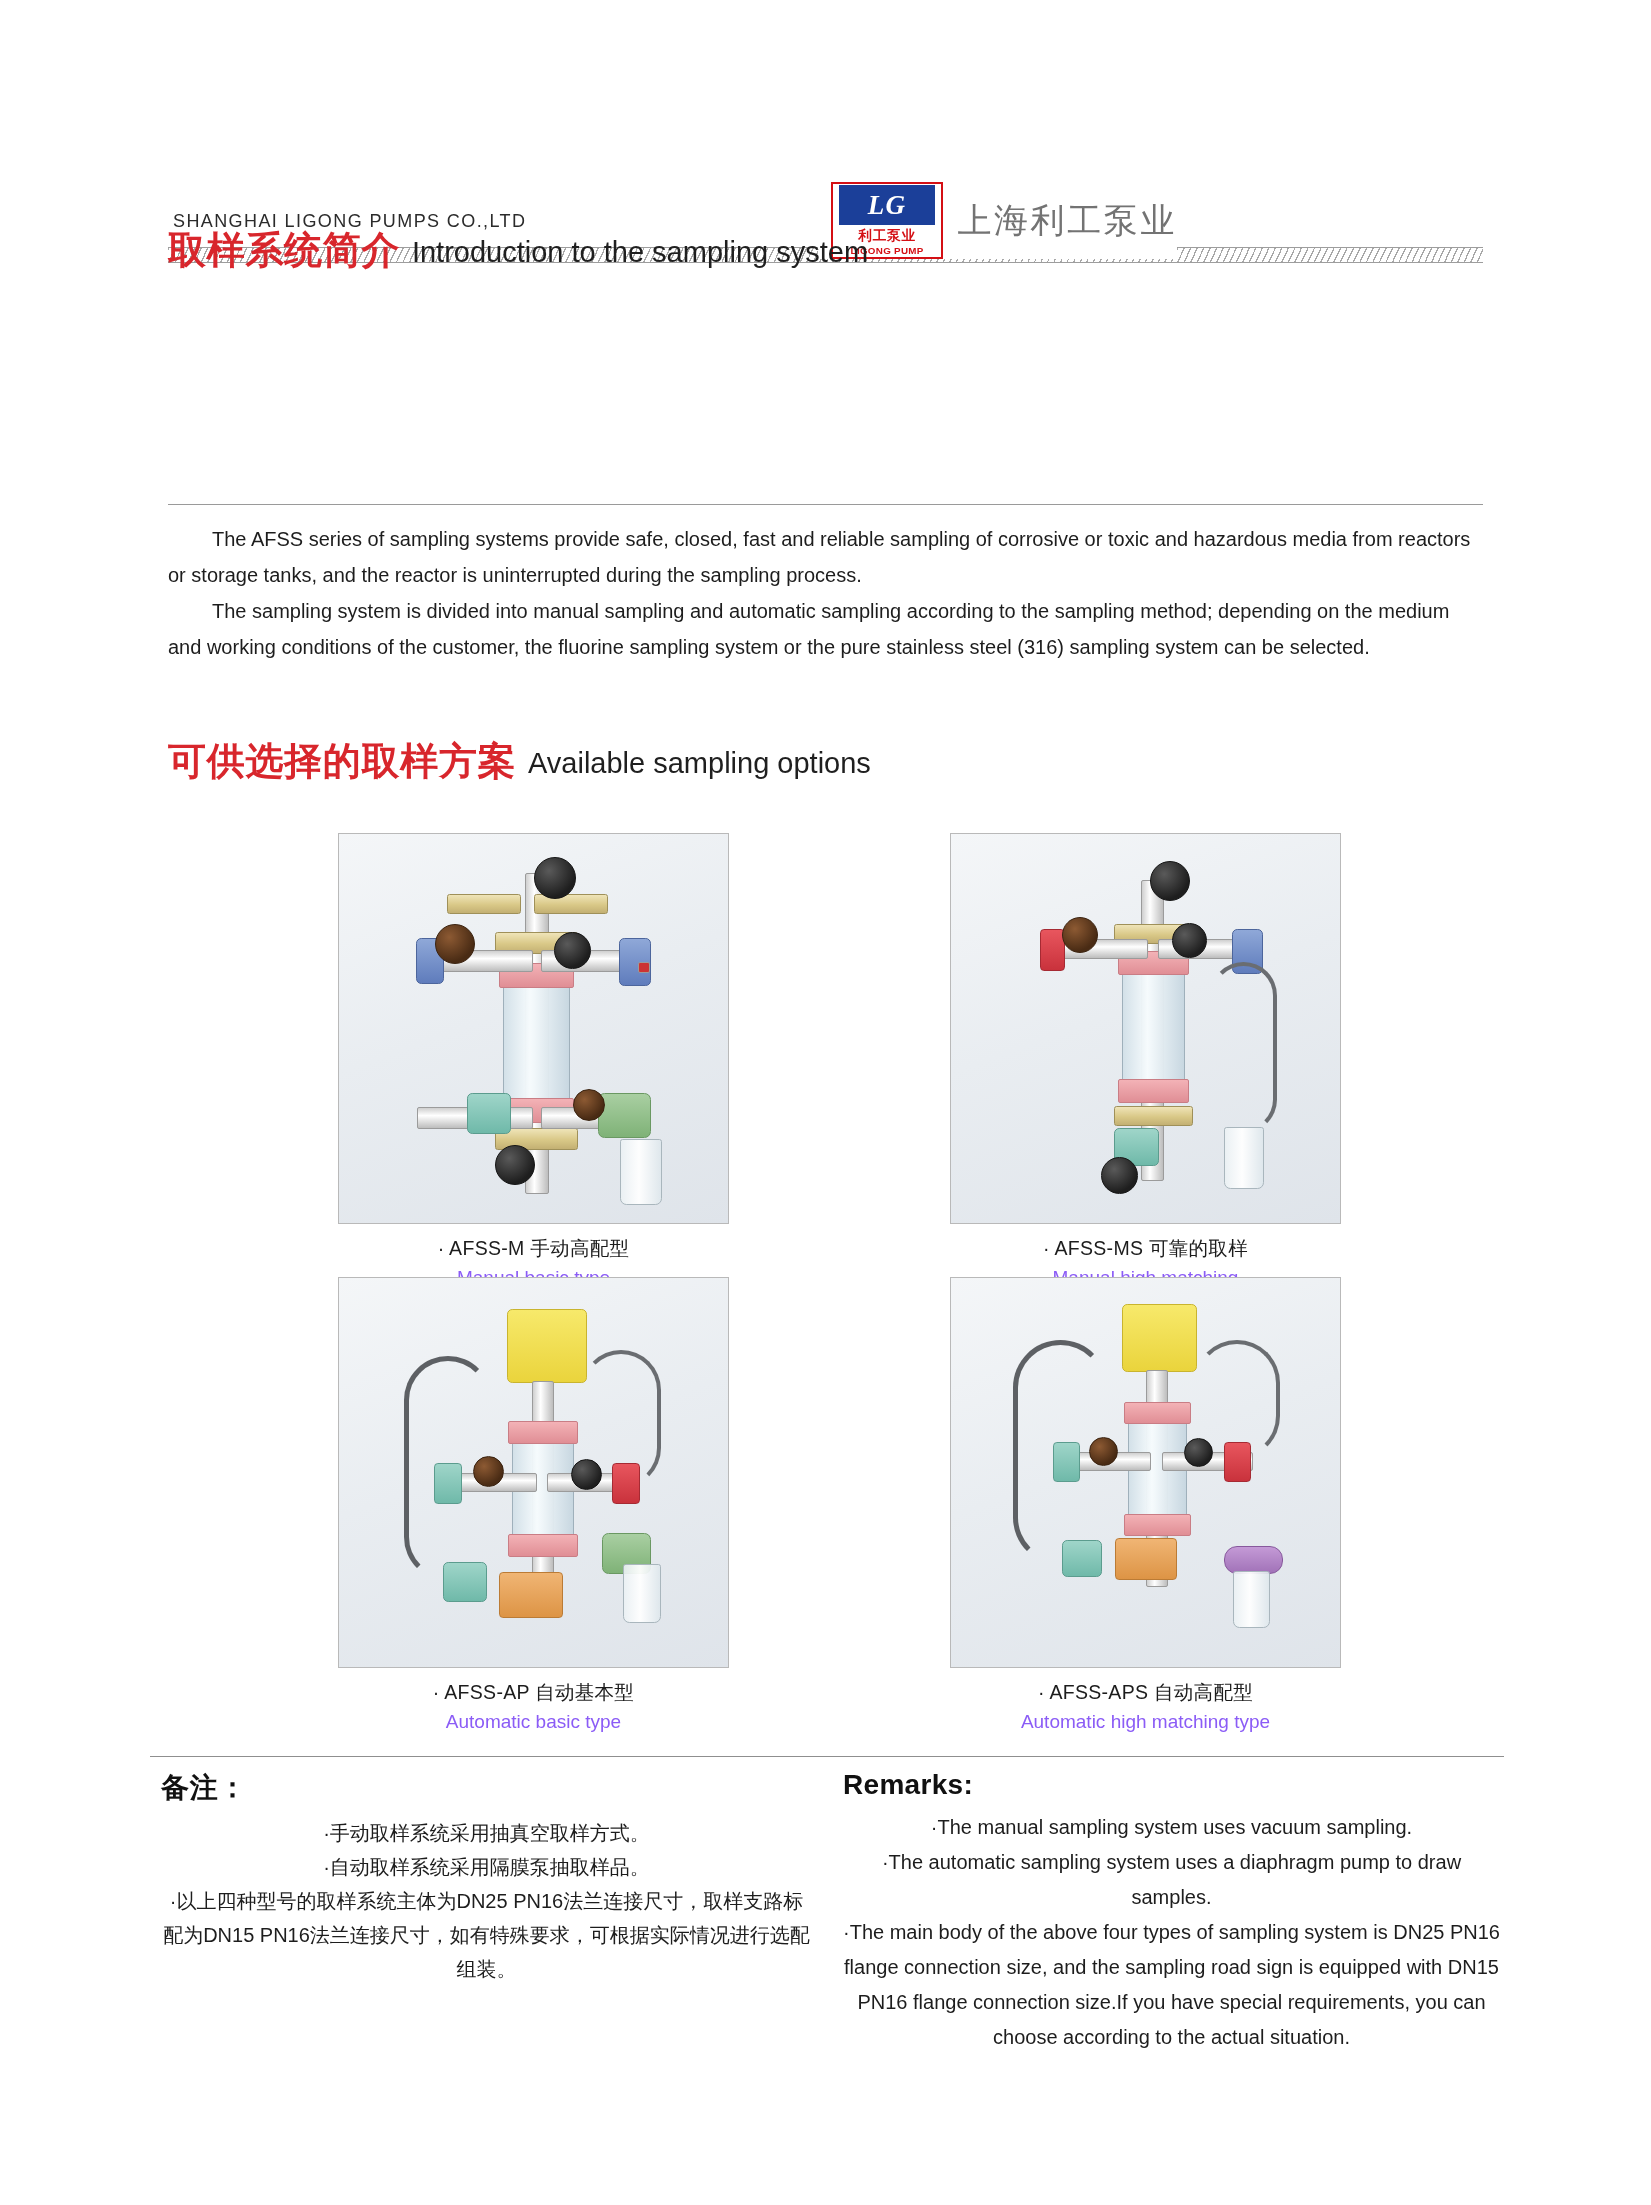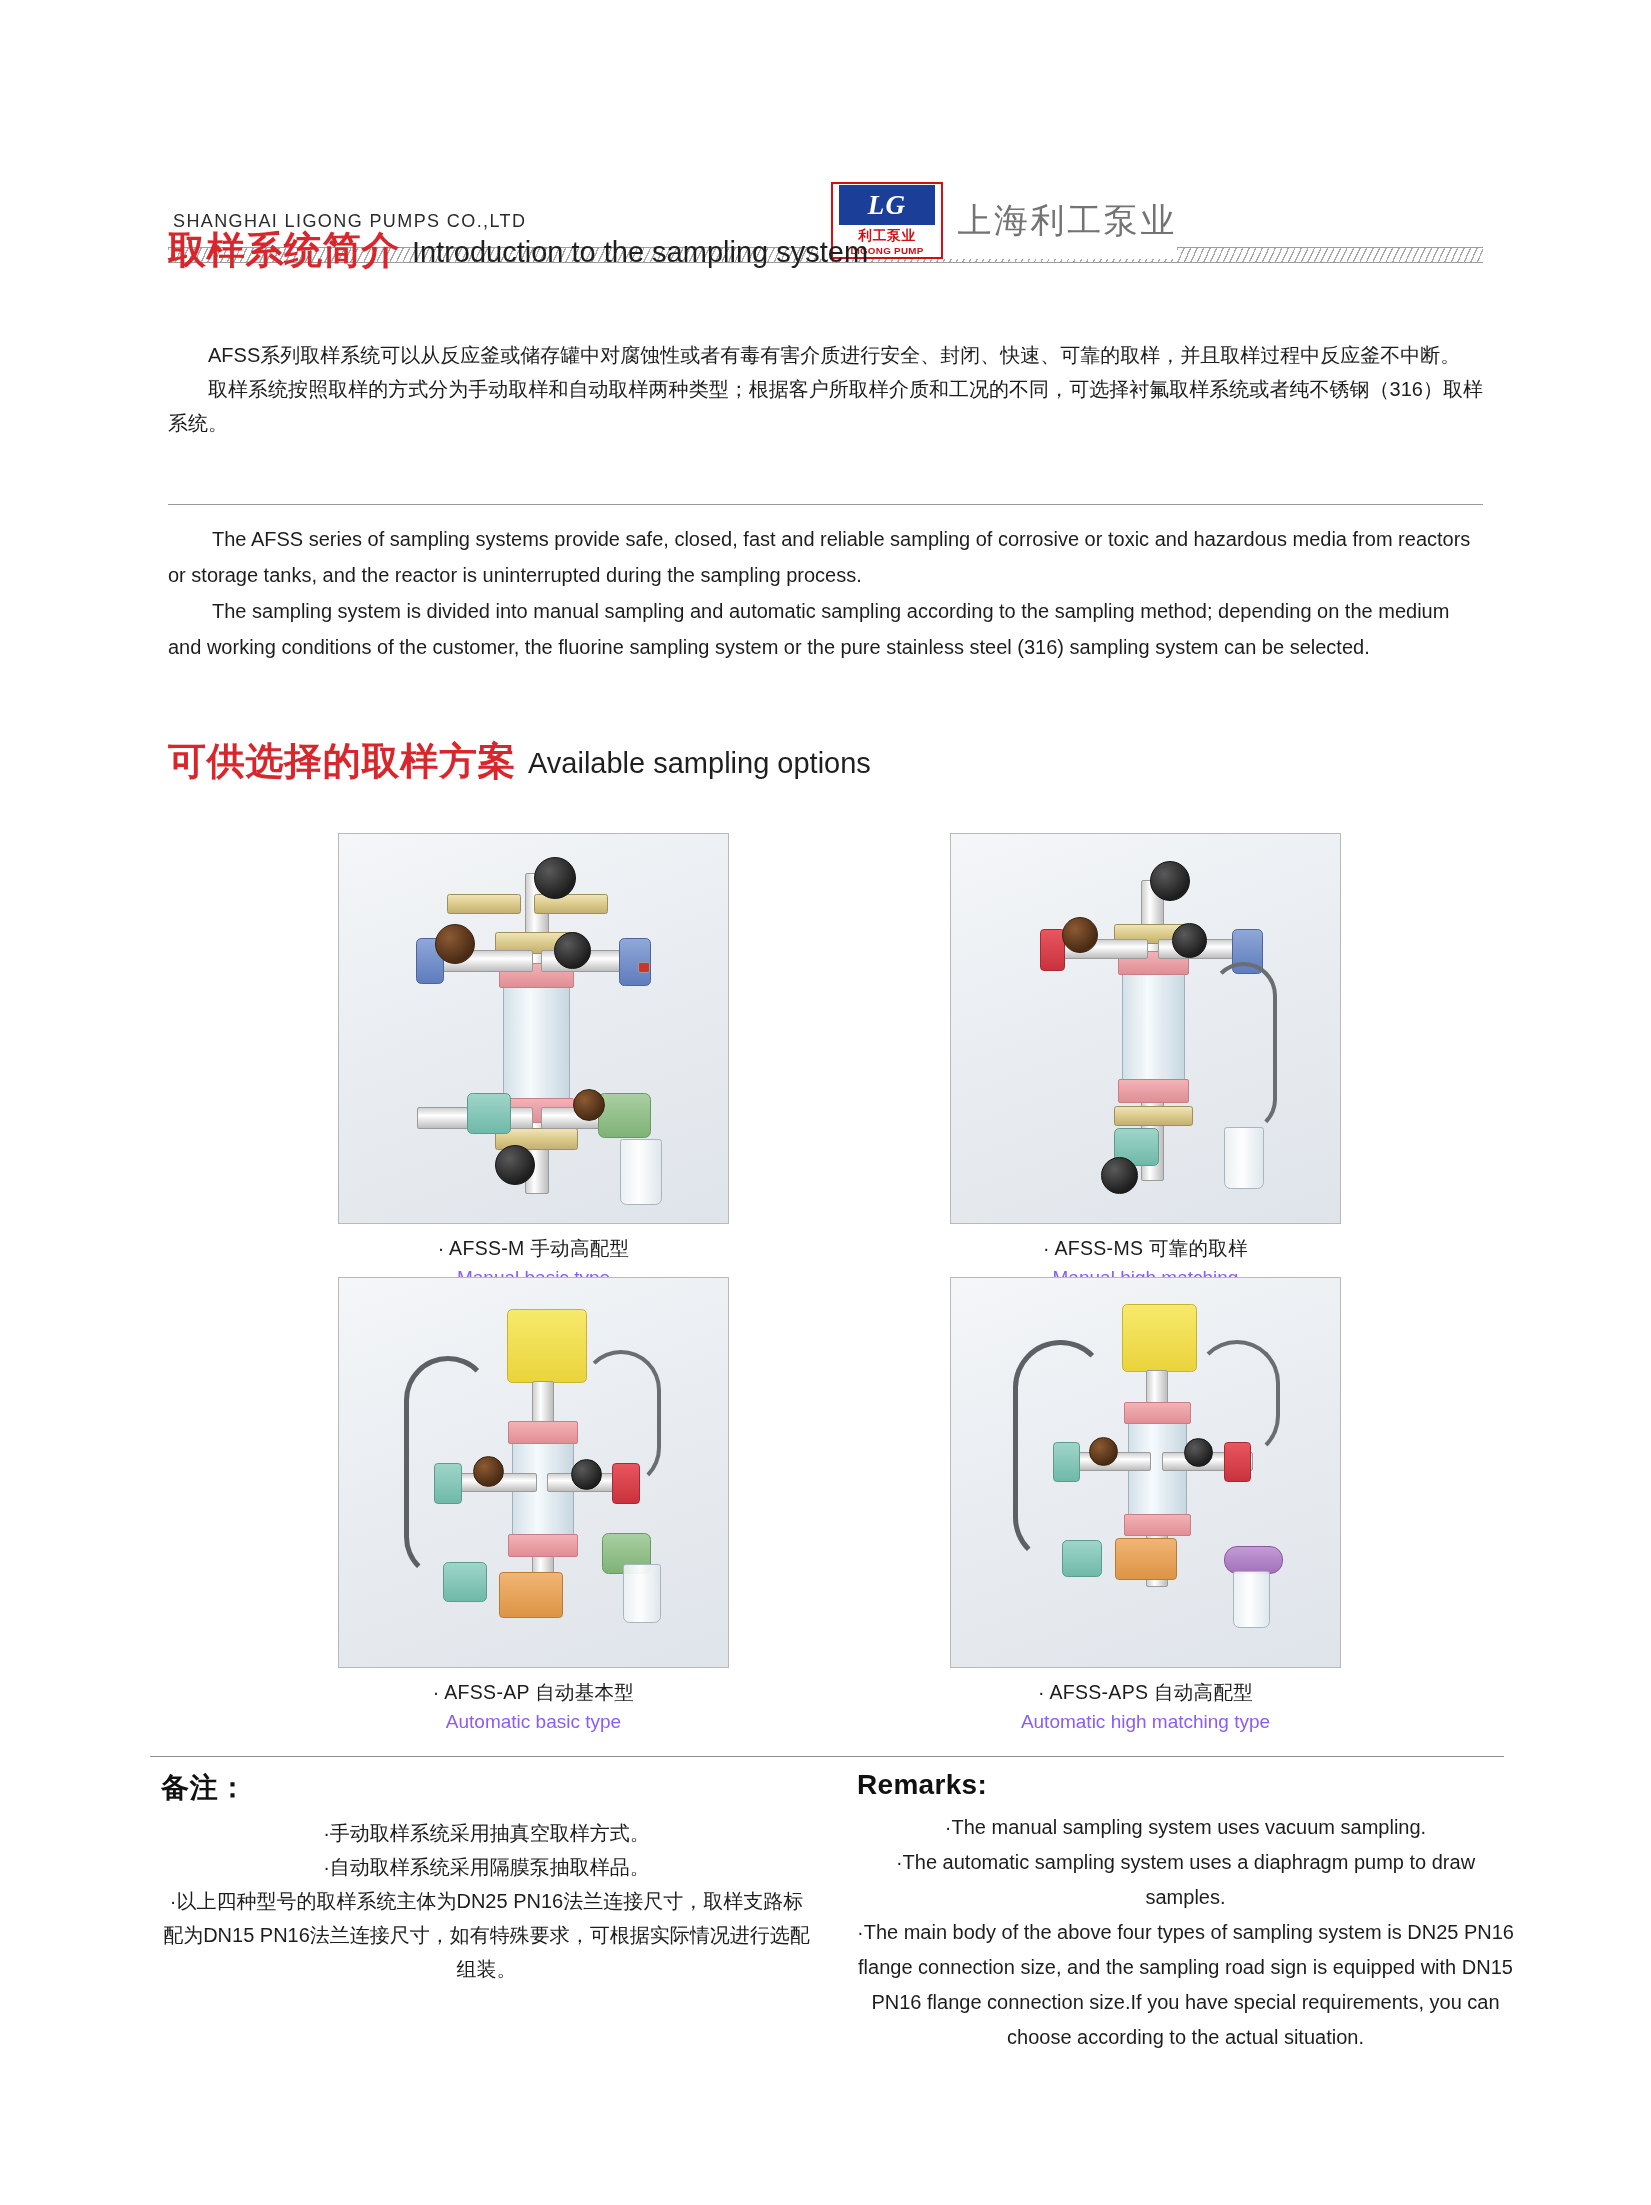--- a/index.html
+++ b/index.html
@@ -305,21 +305,20 @@
     position: absolute;
     left: 161px;
     top: 1769px;
     width: 651px;
   }
   .remarks-en {
     position: absolute;
     left: 843px;
     top: 1769px;
     width: 657px;
-    margin-left: 14px;
   }
   .rm-title-cn {
     font-size: 28px;
     font-weight: bold;
     color: #111;
     letter-spacing: 0.7px;
     margin-bottom: 9px;
   }
   .rm-title-en {
     font-size: 28px;
@@ -352,24 +351,20 @@
       </div>
       <div class="logo-text">上海利工泵业</div>
     </div>
   </div>
 
   <div class="section-head" style="left:168px; top:231px;">
     <div class="sh-cn">取样系统简介</div>
     <div class="sh-en">Introduction to the sampling system</div>
   </div>
 
-  <div class="cn-block" style="top:338px;">
-    <p>AFSS系列取样系统可以从反应釜或储存罐中对腐蚀性或者有毒有害介质进行安全、封闭、快速、可靠的取样，并且取样过程中反应釜不中断。</p>
-    <p>取样系统按照取样的方式分为手动取样和自动取样两种类型；根据客户所取样介质和工况的不同，可选择衬氟取样系统或者纯不锈钢（316）取样系统。</p>
-  </div>
 
   <div class="divider" style="top:504px;"></div>
 
   <div class="en-block" style="top:521px;">
     <p class="indent">The AFSS series of sampling systems provide safe, closed, fast and reliable sampling of corrosive or toxic and hazardous media from reactors or storage tanks, and the reactor is uninterrupted during the sampling process.</p>
     <p class="indent">The sampling system is divided into manual sampling and automatic sampling according to the sampling method; depending on the medium and working conditions of the customer, the fluorine sampling system or the pure stainless steel (316) sampling system can be selected.</p>
   </div>
 
   <div class="section-head" style="left:168px; top:742px;">
     <div class="sh-cn">可供选择的取样方案</div>

